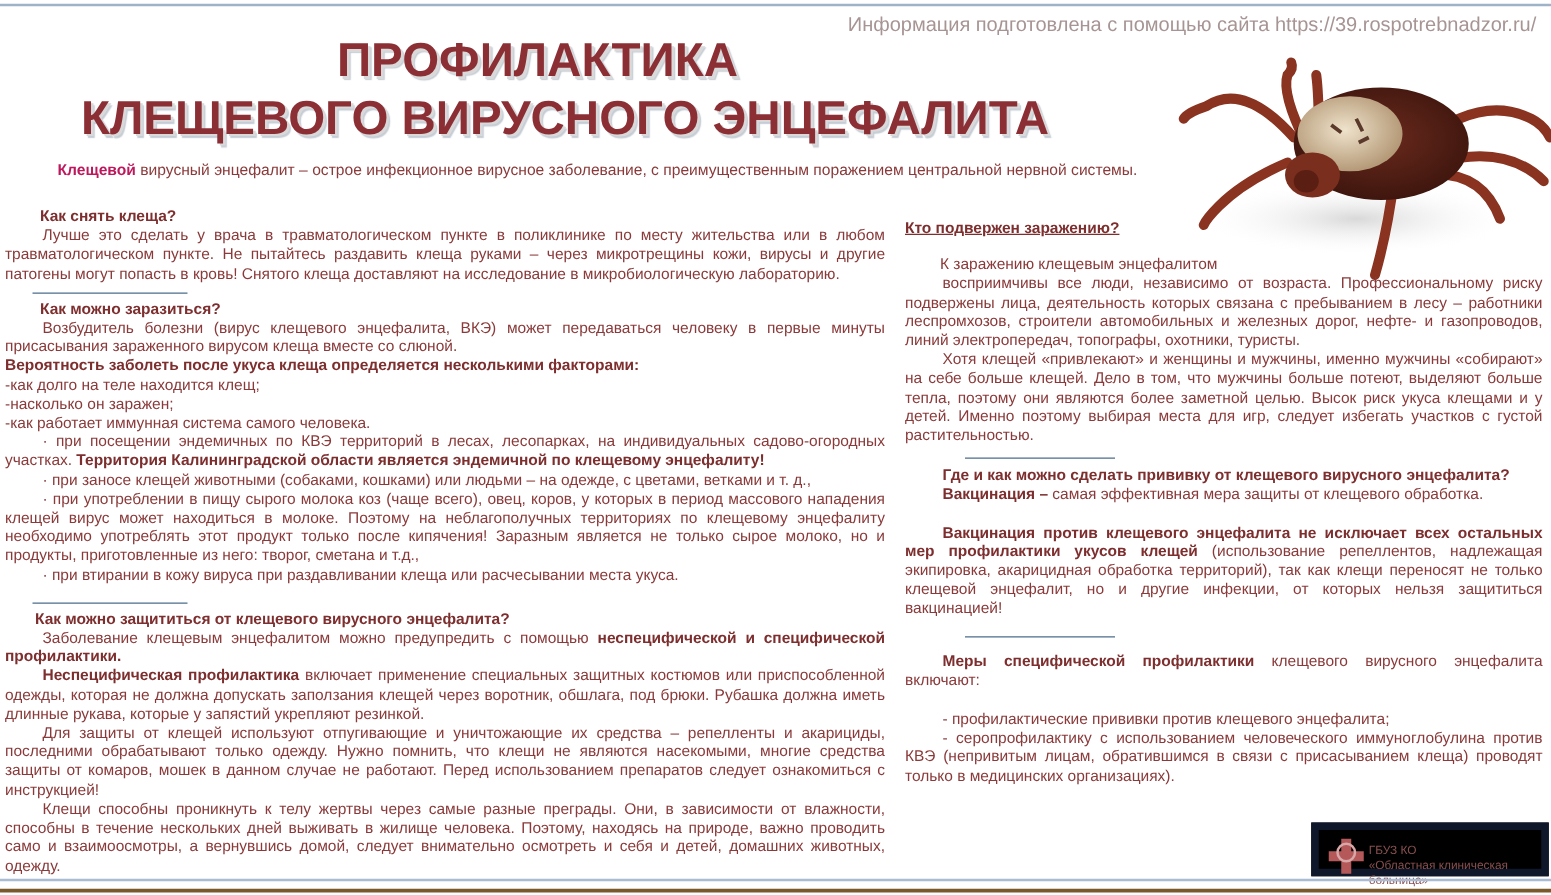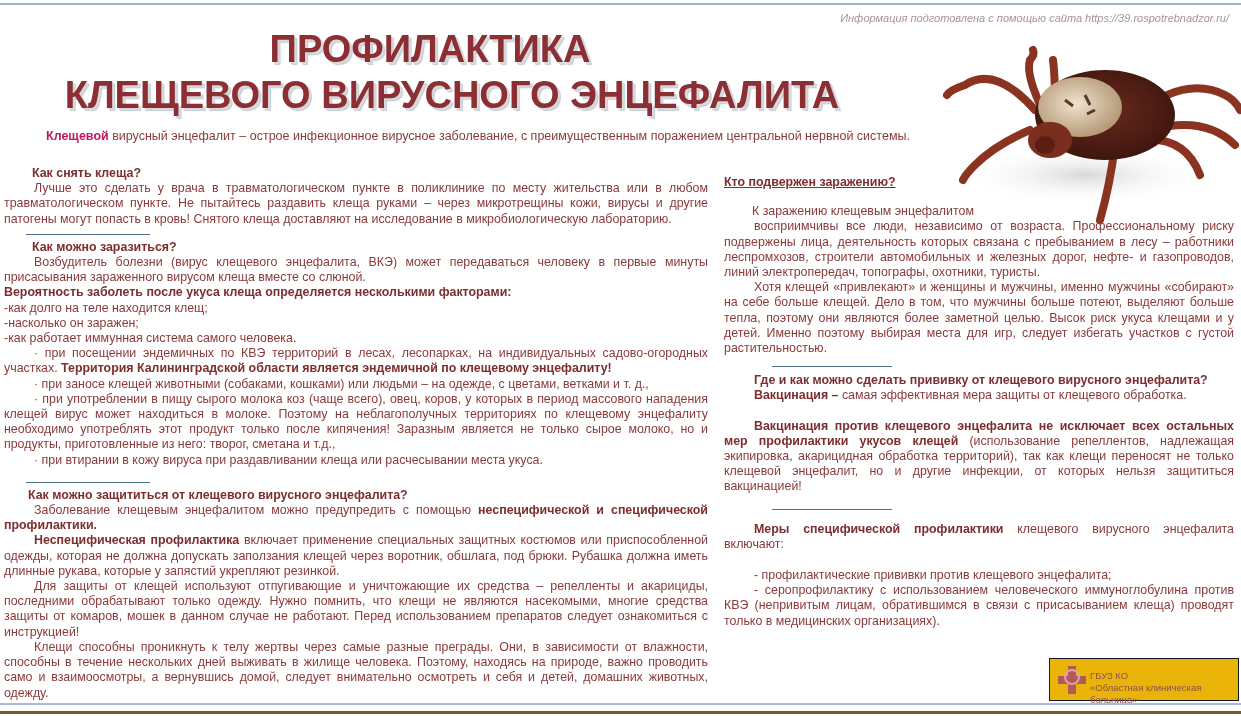--- a/index.html
+++ b/index.html
@@ -3,21 +3,21 @@
 <meta charset="utf-8">
 <style>
   * { box-sizing: border-box; margin: 0; padding: 0; }
   html, body { width: 1241px; height: 716px; overflow: hidden; background: #ffffff; }
   body { position: relative; font-family: "Liberation Sans", sans-serif; color: #8a3a3a; }
 
   .top-rule { position: absolute; left: 0; top: 3px; width: 1241px; height: 2px; background: #9fb3c8; }
   .bottom-rule-1 { position: absolute; left: 0; top: 703px; width: 1241px; height: 2px; background: #a9bcd3; }
   .bottom-rule-2 { position: absolute; left: 0; top: 711px; width: 1241px; height: 3px; background: #7a5a2a; }
 
-  .source-note { position: absolute; right: 12px; top: 12px; font-size: 11px; font-style: italic; color: #a79494; }
+  .source-note { position: absolute; right: 12px; top: 12px; font-size: 16px; color: #a79494; }
 
   .title { position: absolute; left: 0; top: 26px; width: 860px; text-align: center;
            font-family: "Liberation Sans", sans-serif; font-weight: bold; color: #8b2f35;
            text-shadow: 2px 2px 0 #d9d9d9, 3px 3px 1px #c5ccd5; line-height: 46px; }
   .title .l1 { display: block; font-size: 38px; padding-left: 0; }
   .title .l2 { display: block; font-size: 38px; padding-left: 44px; }
 
   .intro { position: absolute; left: 46px; top: 129px; font-size: 12.5px; color: #8a3a3a; }
   .intro b { color: #be185d; }
 
@@ -31,21 +31,21 @@
   .h { font-weight: bold; color: #7d2e2e; }
   .hi { padding-left: 28px; }
   .strong { font-weight: bold; color: #7d2e2e; }
   .sep { width: 124px; height: 1px; background: #4d6d8c; margin: 7px 0 5px 22px; }
   .sep-r { width: 120px; height: 1px; background: #4d6d8c; margin: 10px 0 6px 48px; }
   .u { text-decoration: underline; }
   .gap { height: 10px; }
   .gap-s { height: 6px; }
 
   .logo-box { position: absolute; left: 1049px; top: 658px; width: 190px; height: 43px;
-              border: 1px solid #0f172a; background: #eab308; }
+              border: 6px solid #0f172a; background: #000000; }
   .logo-cross { position: absolute; left: 6px; top: 5px; width: 32px; height: 32px; }
   .logo-text { position: absolute; left: 40px; top: 11px; font-size: 9.5px; color: #8a5050; line-height: 12px; }
 </style>
 </head>
 <body>
 
 <div class="top-rule"></div>
 
 <div class="source-note">Информация подготовлена с помощью сайта https://39.rospotrebnadzor.ru/</div>
 

